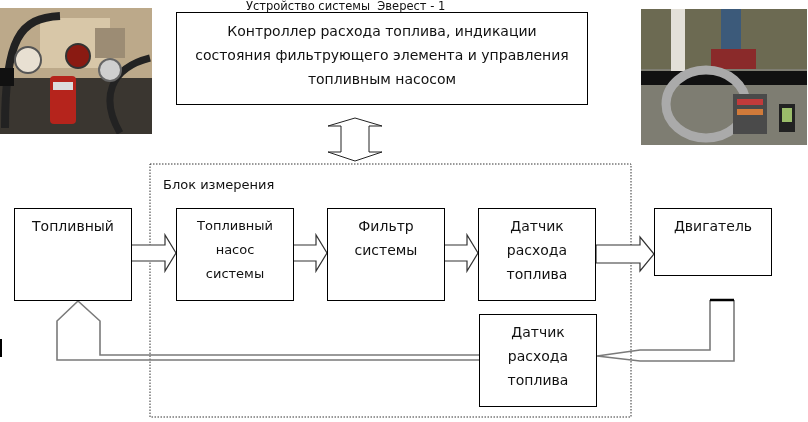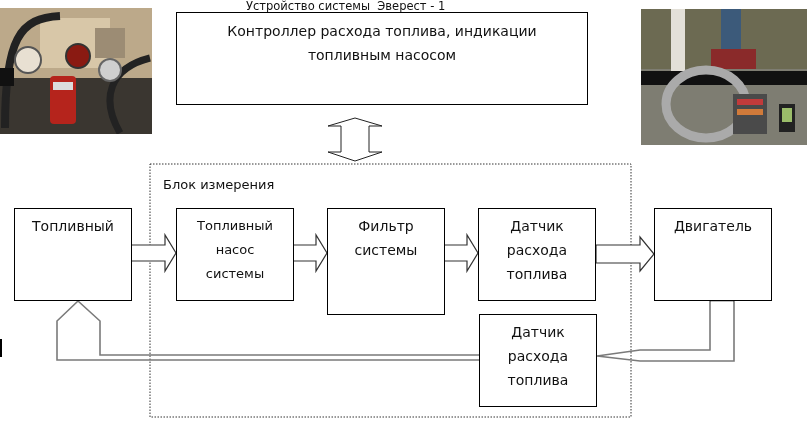--- a/index.html
+++ b/index.html
@@ -48,20 +48,21 @@
     <rect x="96" y="100" width="26" height="6" fill="#d07a3a"></rect>
     <rect x="138" y="95" width="16" height="28" fill="#222"></rect>
     <rect x="141" y="99" width="10" height="14" fill="#9bbd6a"></rect>
   </svg>
 </div>
 
 <div class="abs caption" style="left:246px;top:-1px;white-space:pre;">Устройство системы  Эверест - 1</div>
 
 <div class="box" style="left:176px;top:12px;width:412px;height:93px;padding-top:6px;">
   <div class="txt">Контроллер расхода топлива, индикации</div>
+  <div class="txt">состояния фильтрующего элемента и управления</div>
   <div class="txt">топливным насосом</div>
 </div>
 
 <svg class="lines" width="808" height="422">
 
   <rect x="150" y="164" width="481" height="253" fill="none" stroke="#333" stroke-width="1" stroke-dasharray="1.5,1.5"></rect>
 
   <polygon points="355,118 382,126 369,126 369,152 382,152 355,161 328,152 341,152 341,126 328,126" fill="#fff" stroke="#222" stroke-width="1"></polygon>
 
   <polygon points="131,245 165,245 165,235 176,253 165,271 165,261 131,261" fill="#fff" stroke="#333" stroke-width="1.2"></polygon>
@@ -82,32 +83,32 @@
 <div class="box" style="left:14px;top:208px;width:118px;height:93px;padding-top:5px;">
   <div class="txt">Топливный</div>
 </div>
 
 <div class="box" style="left:176px;top:208px;width:118px;height:93px;padding-top:5px;">
   <div class="txt-sm">Топливный</div>
   <div class="txt-sm">насос</div>
   <div class="txt-sm">системы</div>
 </div>
 
-<div class="box" style="left:327px;top:208px;width:118px;height:107px;padding-top:5px;text-align:center;">
+<div class="box" style="left:327px;top:208px;width:118px;height:93px;padding-top:5px;text-align:center;">
   <div class="txt">Фильтр</div>
   <div class="txt">системы</div>
 </div>
 
 <div class="box" style="left:478px;top:208px;width:118px;height:93px;padding-top:5px;">
   <div class="txt">Датчик</div>
   <div class="txt">расхода</div>
   <div class="txt">топлива</div>
 </div>
 
-<div class="box" style="left:654px;top:208px;width:118px;height:93px;padding-top:5px;">
+<div class="box" style="left:654px;top:208px;width:118px;height:68px;padding-top:5px;">
   <div class="txt">Двигатель</div>
 </div>
 
 <div class="box" style="left:479px;top:314px;width:118px;height:93px;padding-top:5px;">
   <div class="txt">Датчик</div>
   <div class="txt">расхода</div>
   <div class="txt">топлива</div>
 </div>
 
 </body></html>

